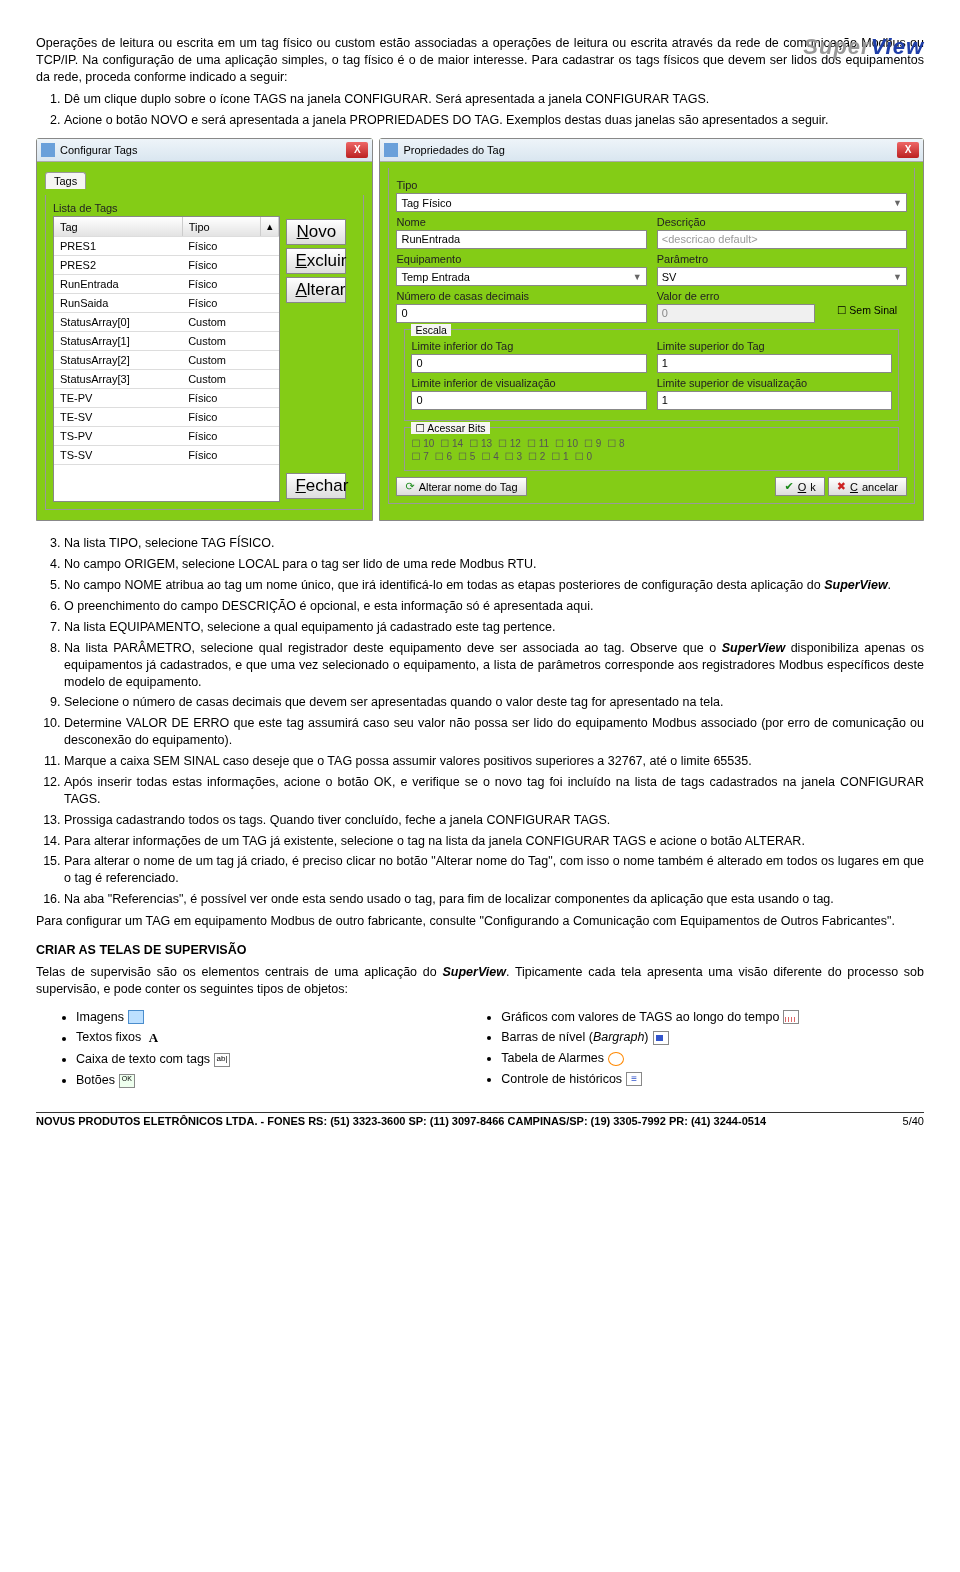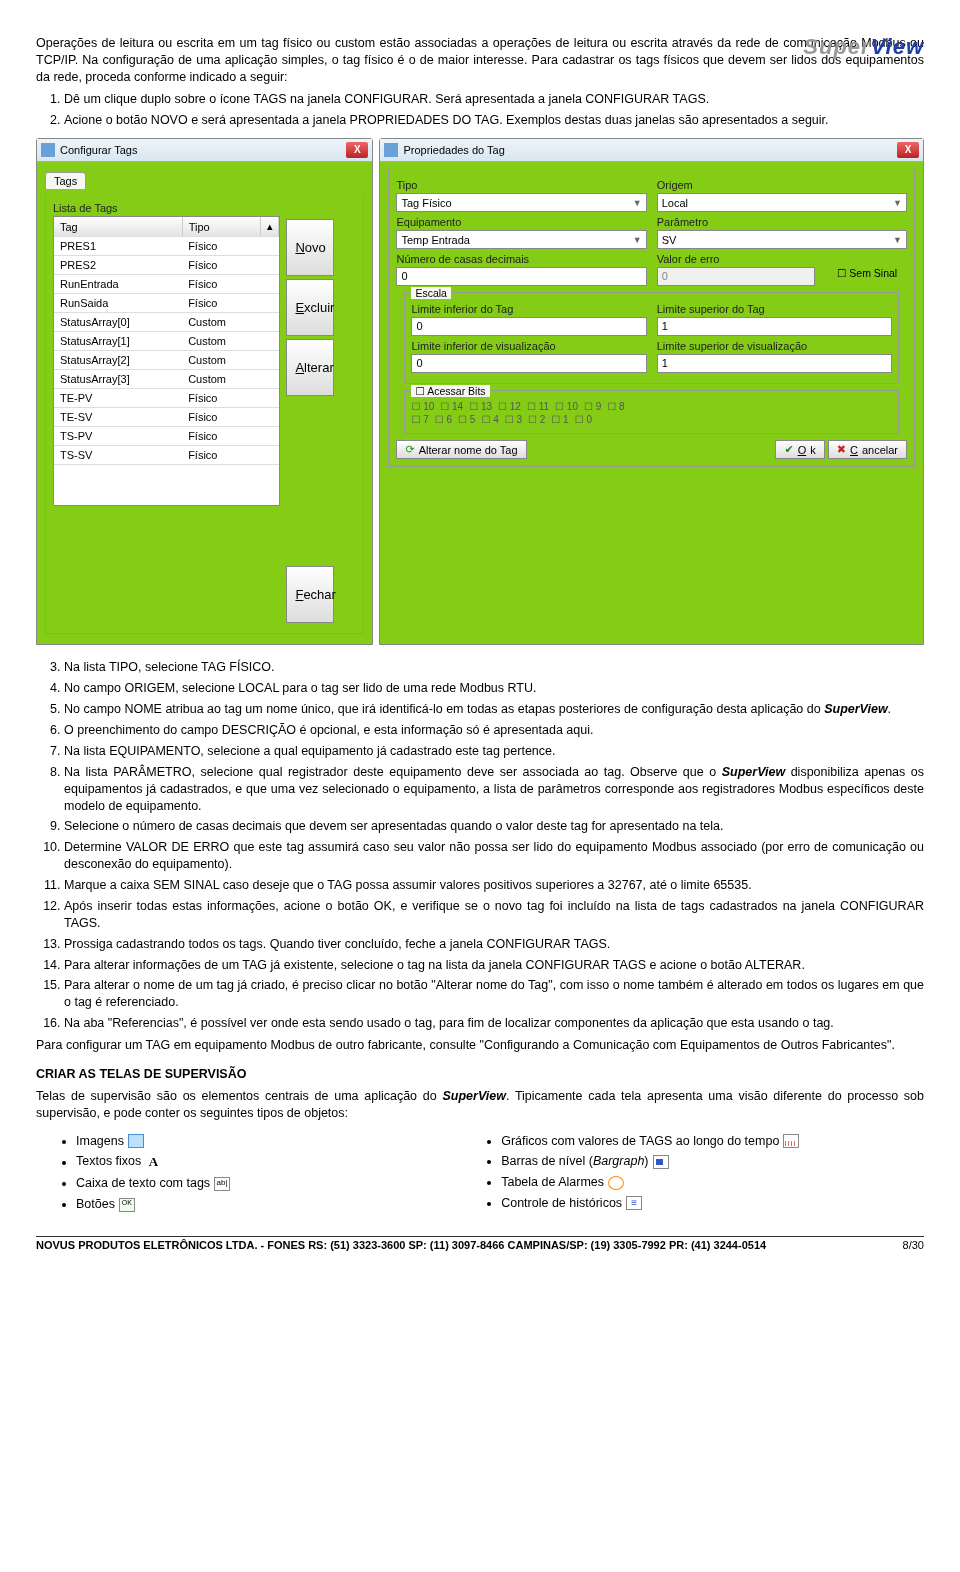--- a/index.html
+++ b/index.html
@@ -23,21 +23,21 @@
 .tab{display:inline-block;border:1px solid #999;border-bottom:none;background:#f6f6f3;padding:2px 8px;border-radius:3px 3px 0 0;margin-right:-1px}
 .tab.inact{background:#e9e9e4;color:#555}
 .group{border:1px solid #999;border-top:none;padding:7px}
 .row2{display:flex;gap:10px;margin:4px 0}
 .col{flex:1}
 .lbl{color:#222;margin-bottom:2px}
 .inp,.sel{width:100%;border:1px solid #888;background:#fff;padding:2px 4px;font-size:11px;height:19px}
 .sel{display:flex;align-items:center;justify-content:space-between}
 .sel::after{content:"▼";font-size:9px;color:#666}
 .inp.grey{color:#999}
-.btn{display:block;border:1px solid #888;background:linear-gradient(#fff,#ddd);padding:20px 8px;margin:3px 0;text-align:center;width:48px;font-size:13px}
+.btn{display:block;border:1px solid #888;background:linear-gradient(#fff,#ddd);padding:2px 8px;margin:3px 0;text-align:center;width:60px;font-size:17px}
 .list-area{display:flex;gap:6px}
 .tagtable{flex:1;border:1px solid #888;background:#fff;max-height:290px;overflow:hidden}
 .tagtable th,.tagtable td{border-bottom:1px solid #ddd;padding:3px 6px;text-align:left;font-weight:400}
 .tagtable th{background:linear-gradient(#fff,#e3e3e3);border-right:1px solid #ccc}
 .tagtable table{width:100%;border-collapse:collapse;font-size:11px}
 .sidecol{width:70px}
 .footer-btn{margin-top:90px}
 .fieldset{border:1px solid #999;padding:6px;margin:6px 8px}
 .fieldset .legend{position:relative;top:-12px;background:#f6f6f3;padding:0 4px;display:inline-block;font-size:10.5px}
 .bitrow{display:flex;gap:6px;font-size:10px;color:#555;margin:2px 0}
@@ -182,23 +182,29 @@
       <span class="tt">Propriedades do Tag</span>
       <span class="x">X</span>
     </div>
     <div class="winbody">
       <div class="group">
         <div class="row2">
           <div class="col">
               <div class="lbl">Tipo</div>
               <div class="sel">Tag Físico</div>
             </div>
-          <div class="col">
-              <div class="lbl">Origem</div>
-              <div class="sel">Local</div>
+        </div>
+        <div class="row2">
+          <div class="col">
+              <div class="lbl">Nome</div>
+              <div class="inp">RunEntrada</div>
+            </div>
+          <div class="col">
+              <div class="lbl">Descrição</div>
+              <div class="inp grey">&lt;descricao default&gt;</div>
             </div>
         </div>
         <div class="row2">
           <div class="col">
               <div class="lbl">Equipamento</div>
               <div class="sel">Temp Entrada</div>
             </div>
           <div class="col">
               <div class="lbl">Parâmetro</div>
               <div class="sel">SV</div>
@@ -315,14 +321,14 @@
     <li><span>Gráficos com valores de TAGS ao longo do tempo</span><span class="miniico mi-chart"></span></li>
     <li><span>Barras de nível (</span><span class="it">Bargraph</span><span>)</span><span class="miniico mi-bar"></span></li>
     <li><span>Tabela de Alarmes</span><span class="miniico mi-alarm"></span></li>
     <li><span>Controle de históricos</span><span class="miniico mi-hist"></span></li>
   </ul>
 </div>
 
 <hr class="ft">
 <div class="ftrow">
   <b>NOVUS PRODUTOS ELETRÔNICOS LTDA. - FONES  RS: (51) 3323-3600  SP: (11) 3097-8466  CAMPINAS/SP: (19) 3305-7992  PR: (41) 3244-0514</b>
-  <span class="pg">8/30</span>
+  <span class="pg">5/40</span>
 </div>
 
 </body></html>

